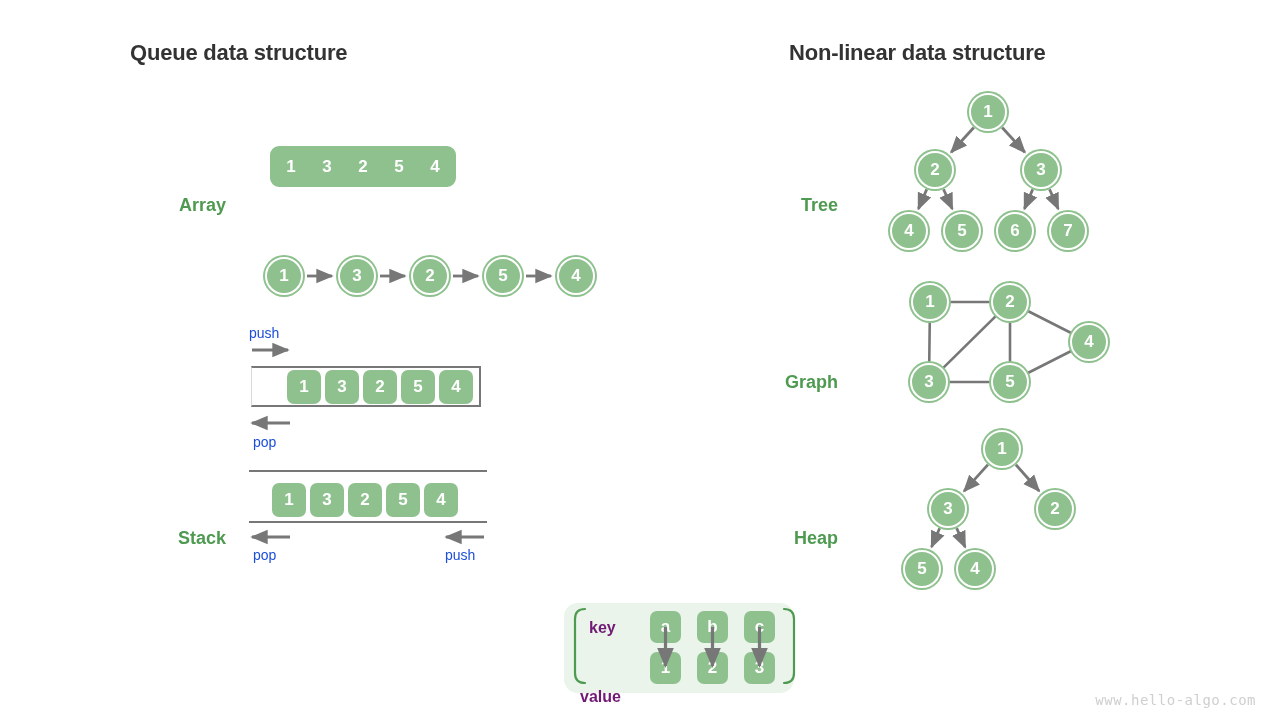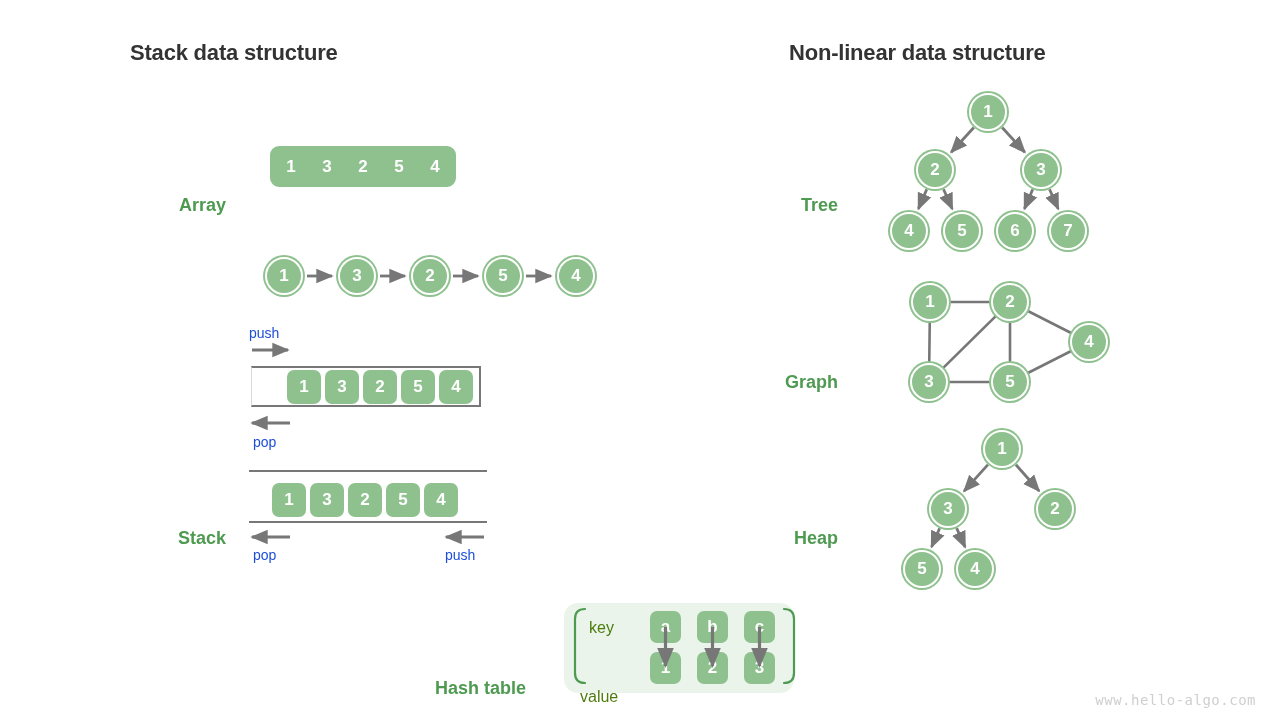--- a/index.html
+++ b/index.html
@@ -65,32 +65,32 @@
   
   .rail{position:absolute;height:2px;background:#777777;}
   .queue-cells{position:absolute;display:flex;gap:4px;align-items:center;}
   .queue-cells .cell{position:static;}
 
   
   .hash-panel{
     position:absolute;background:#eaf4ea;border-radius:14px;
   }
   .hash-label{
-    position:absolute;font-size:16px;color:#4d7c0f;font-weight:normal;
+    position:absolute;font-size:16px;color:#701a75;font-weight:bold;
     white-space:nowrap;
   }
 
   svg.overlay{position:absolute;left:0;top:0;width:1280px;height:720px;pointer-events:none;}
 </style>
 </head>
 <body>
 
 <div class="stage">
 
-  <div class="col-title" style="left:130px;top:40px;">Stack data structure</div>
+  <div class="col-title" style="left:130px;top:40px;">Queue data structure</div>
   <div class="col-title" style="left:789px;top:40px;">Non-linear data structure</div>
 
   <div class="row-label" style="left:30px;top:155px;width:196px;">Array</div>
   <div class="array-box" id="array-box" style="left:270px;top:146px;height:41px;">
       <div class="cell">1</div>
       <div class="cell">3</div>
       <div class="cell">2</div>
       <div class="cell">5</div>
       <div class="cell">4</div>
     </div>
@@ -119,21 +119,20 @@
   <div class="queue-cells" id="queue-cells" style="left:272px;top:483px;">
       <div class="cell">1</div>
       <div class="cell">3</div>
       <div class="cell">2</div>
       <div class="cell">5</div>
       <div class="cell">4</div>
     </div>
   <div class="small-label" style="left:253px;top:547px;">pop</div>
   <div class="small-label" style="left:445px;top:547px;">push</div>
 
-  <div class="row-label" style="left:330px;top:638px;width:196px;">Hash table</div>
   <div class="hash-panel" style="left:564px;top:603px;width:230px;height:90px;"></div>
   <div class="hash-label" style="left:589px;top:619px;">key</div>
   <div class="hash-label" style="left:580px;top:660px;margin-top:28px;">value</div>
   <div id="hash-cells">
       <div class="cell" style="left: 650px; top: 611px; width: 31px; height: 32px;">a</div>
       <div class="cell" style="left: 697px; top: 611px; width: 31px; height: 32px;">b</div>
       <div class="cell" style="left: 744px; top: 611px; width: 31px; height: 32px;">c</div>
       <div class="cell" style="left: 650px; top: 652px; width: 31px; height: 32px;">1</div>
       <div class="cell" style="left: 697px; top: 652px; width: 31px; height: 32px;">2</div>
       <div class="cell" style="left: 744px; top: 652px; width: 31px; height: 32px;">3</div>

